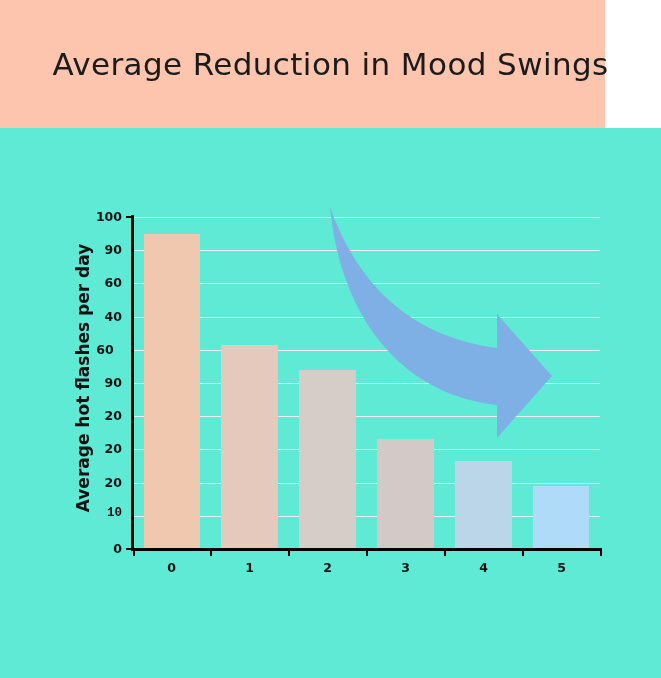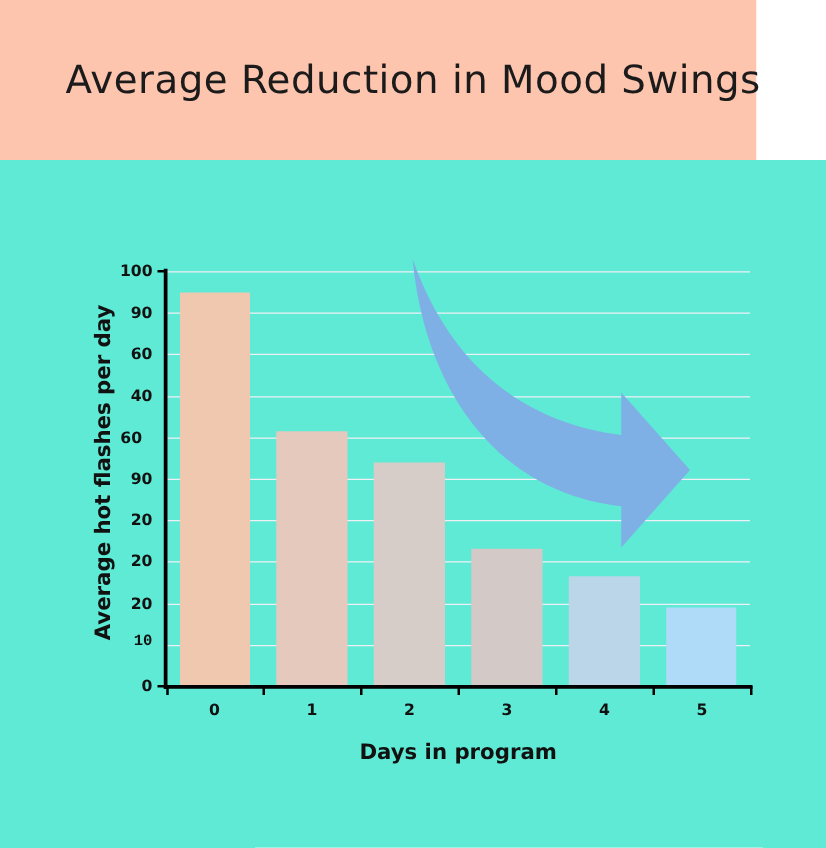--- a/index.html
+++ b/index.html
@@ -231,21 +231,20 @@
     <div class="y-tick-label" style="top:415px;">0</div>
   </div>
 
   <div class="x-tick-label" style="left:171.5px;">0</div>
   <div class="x-tick-label" style="left:249.5px;">1</div>
   <div class="x-tick-label" style="left:327.5px;">2</div>
   <div class="x-tick-label" style="left:405.5px;">3</div>
   <div class="x-tick-label" style="left:483.5px;">4</div>
   <div class="x-tick-label" style="left:561.5px;">5</div>
 
-  <div id="x-axis-title">Days in program</div>
   <div id="y-axis-title">Average hot flashes per day</div>
 
   <svg id="arrow-overlay" viewBox="0 0 661 550" width="661" height="550" xmlns="http://www.w3.org/2000/svg">
     <path id="arrow-path" d="M 330 79
              C 355 150, 405 208, 497 220
              L 497 214
              L 497 186
              L 552 248
              L 497 310
              L 497 282

